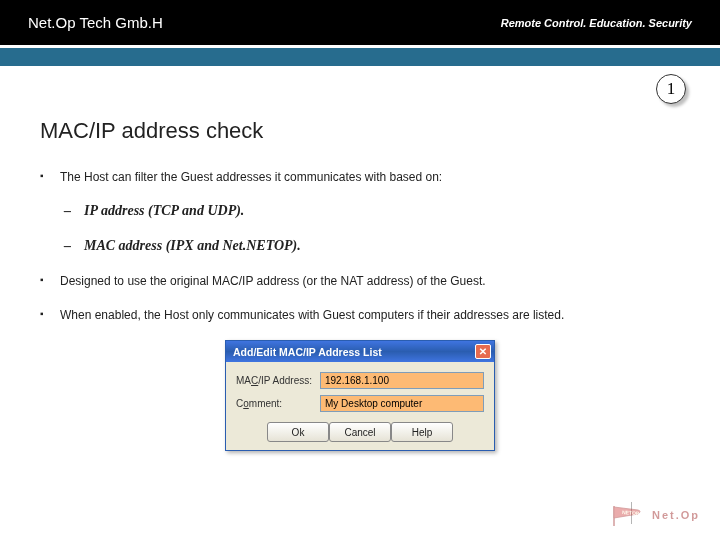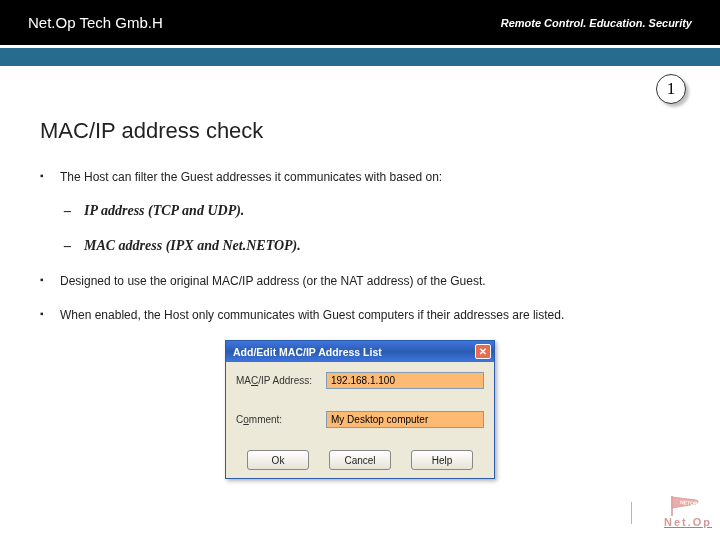--- a/index.html
+++ b/index.html
@@ -131,66 +131,65 @@
     font-size: 10px;
     font-weight: bold;
     line-height: 1;
   }
   .dlg-body {
     padding: 10px 10px 8px 10px;
   }
   .row {
     display: flex;
     align-items: center;
-    margin-bottom: 22px;
-    gap: 10px;
+    margin-bottom: 6px;
+    gap: 4px;
   }
   .row label {
     width: 80px;
     font-size: 10px;
     color: #333333;
   }
   .row label .ul { text-decoration: underline; }
   .row input {
     flex: 1;
     height: 17px;
     border: 1px solid #7f9db9;
     background: #fdba74;
     font-size: 10px;
     padding: 0 4px;
     font-family: Tahoma, sans-serif;
   }
   .btnrow {
     display: flex;
     justify-content: center;
-    gap: 20px;
+    gap: 0;
     margin-top: 10px;
   }
   .btn {
     min-width: 62px;
     height: 20px;
     border: 1px solid #888888;
     border-radius: 3px;
     background: linear-gradient(to bottom, #ffffff, #e6e3d6);
     font-size: 10px;
     font-family: Tahoma, sans-serif;
     display: flex;
     align-items: center;
     justify-content: center;
     color: #222222;
   }
   .logo {
     position: absolute;
     bottom: 12px;
-    right: 8px;
-    display: flex;
-    flex-direction: column;
+    right: 20px;
+    display: flex;
+    flex-direction: row;
     align-items: center;
     opacity: 0.45;
-    text-decoration: underline;
   }
   .logo svg { display: block; }
   .logo-text {
     font-size: 11px;
     font-weight: bold;
     color: #9b2020;
     letter-spacing: 2px;
     margin-top: -2px;
     font-family: Verdana, sans-serif;
   }

